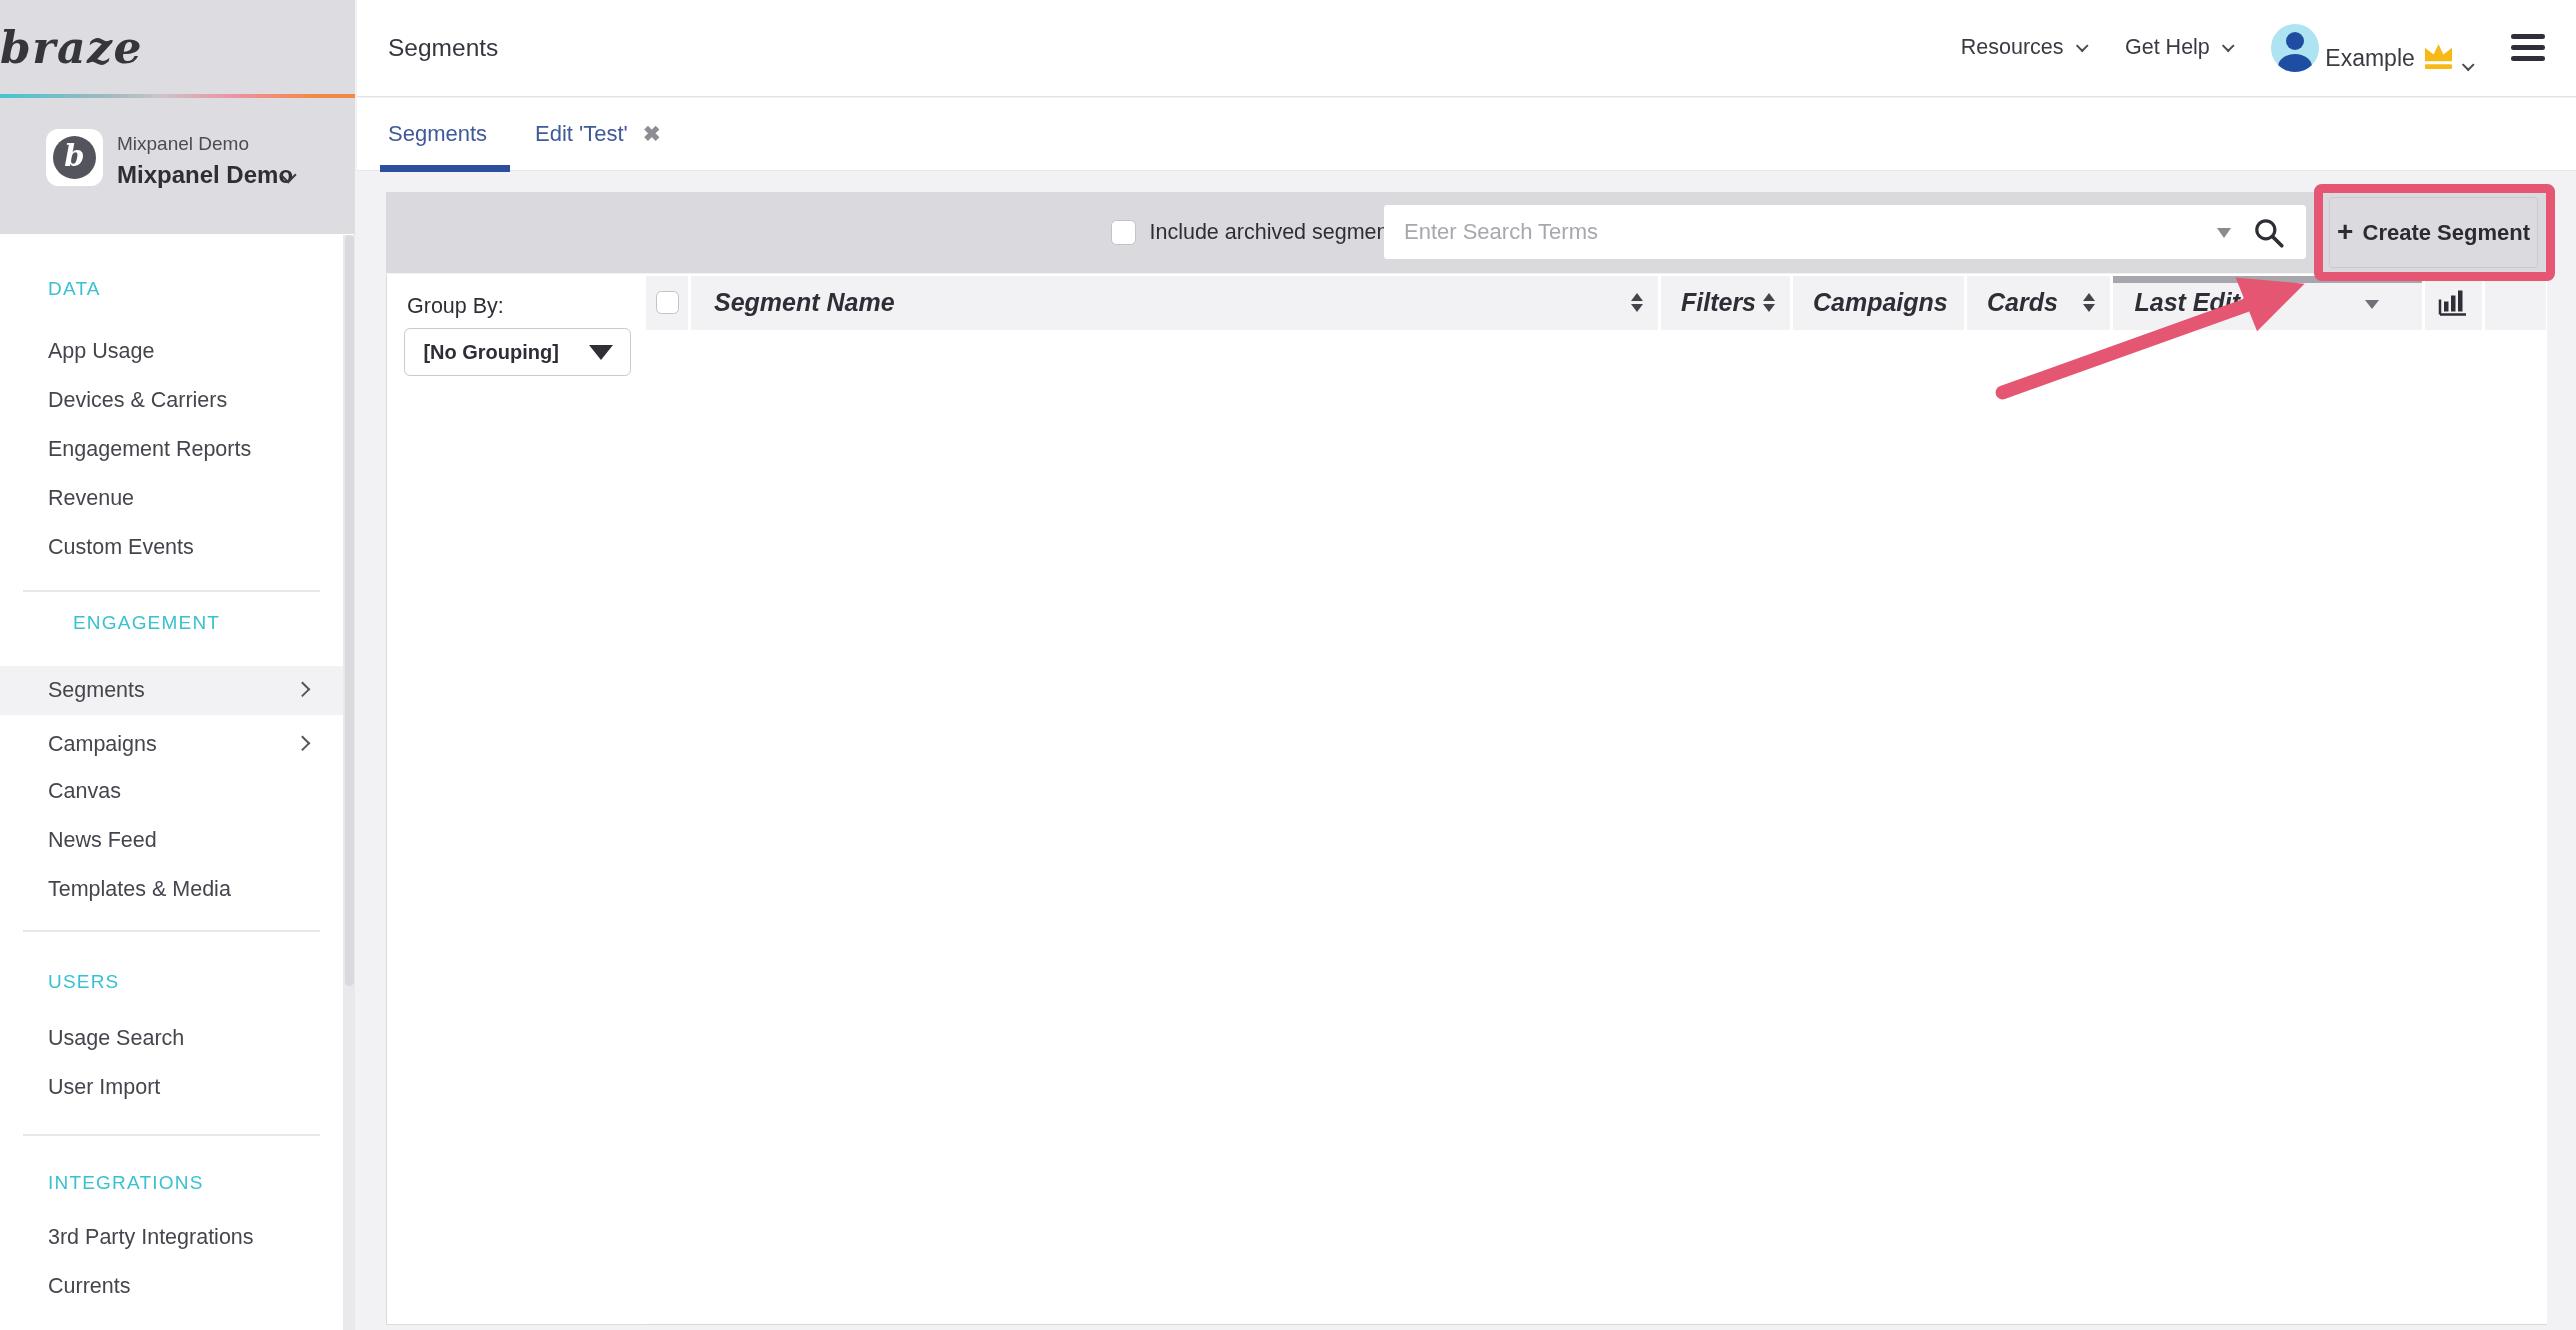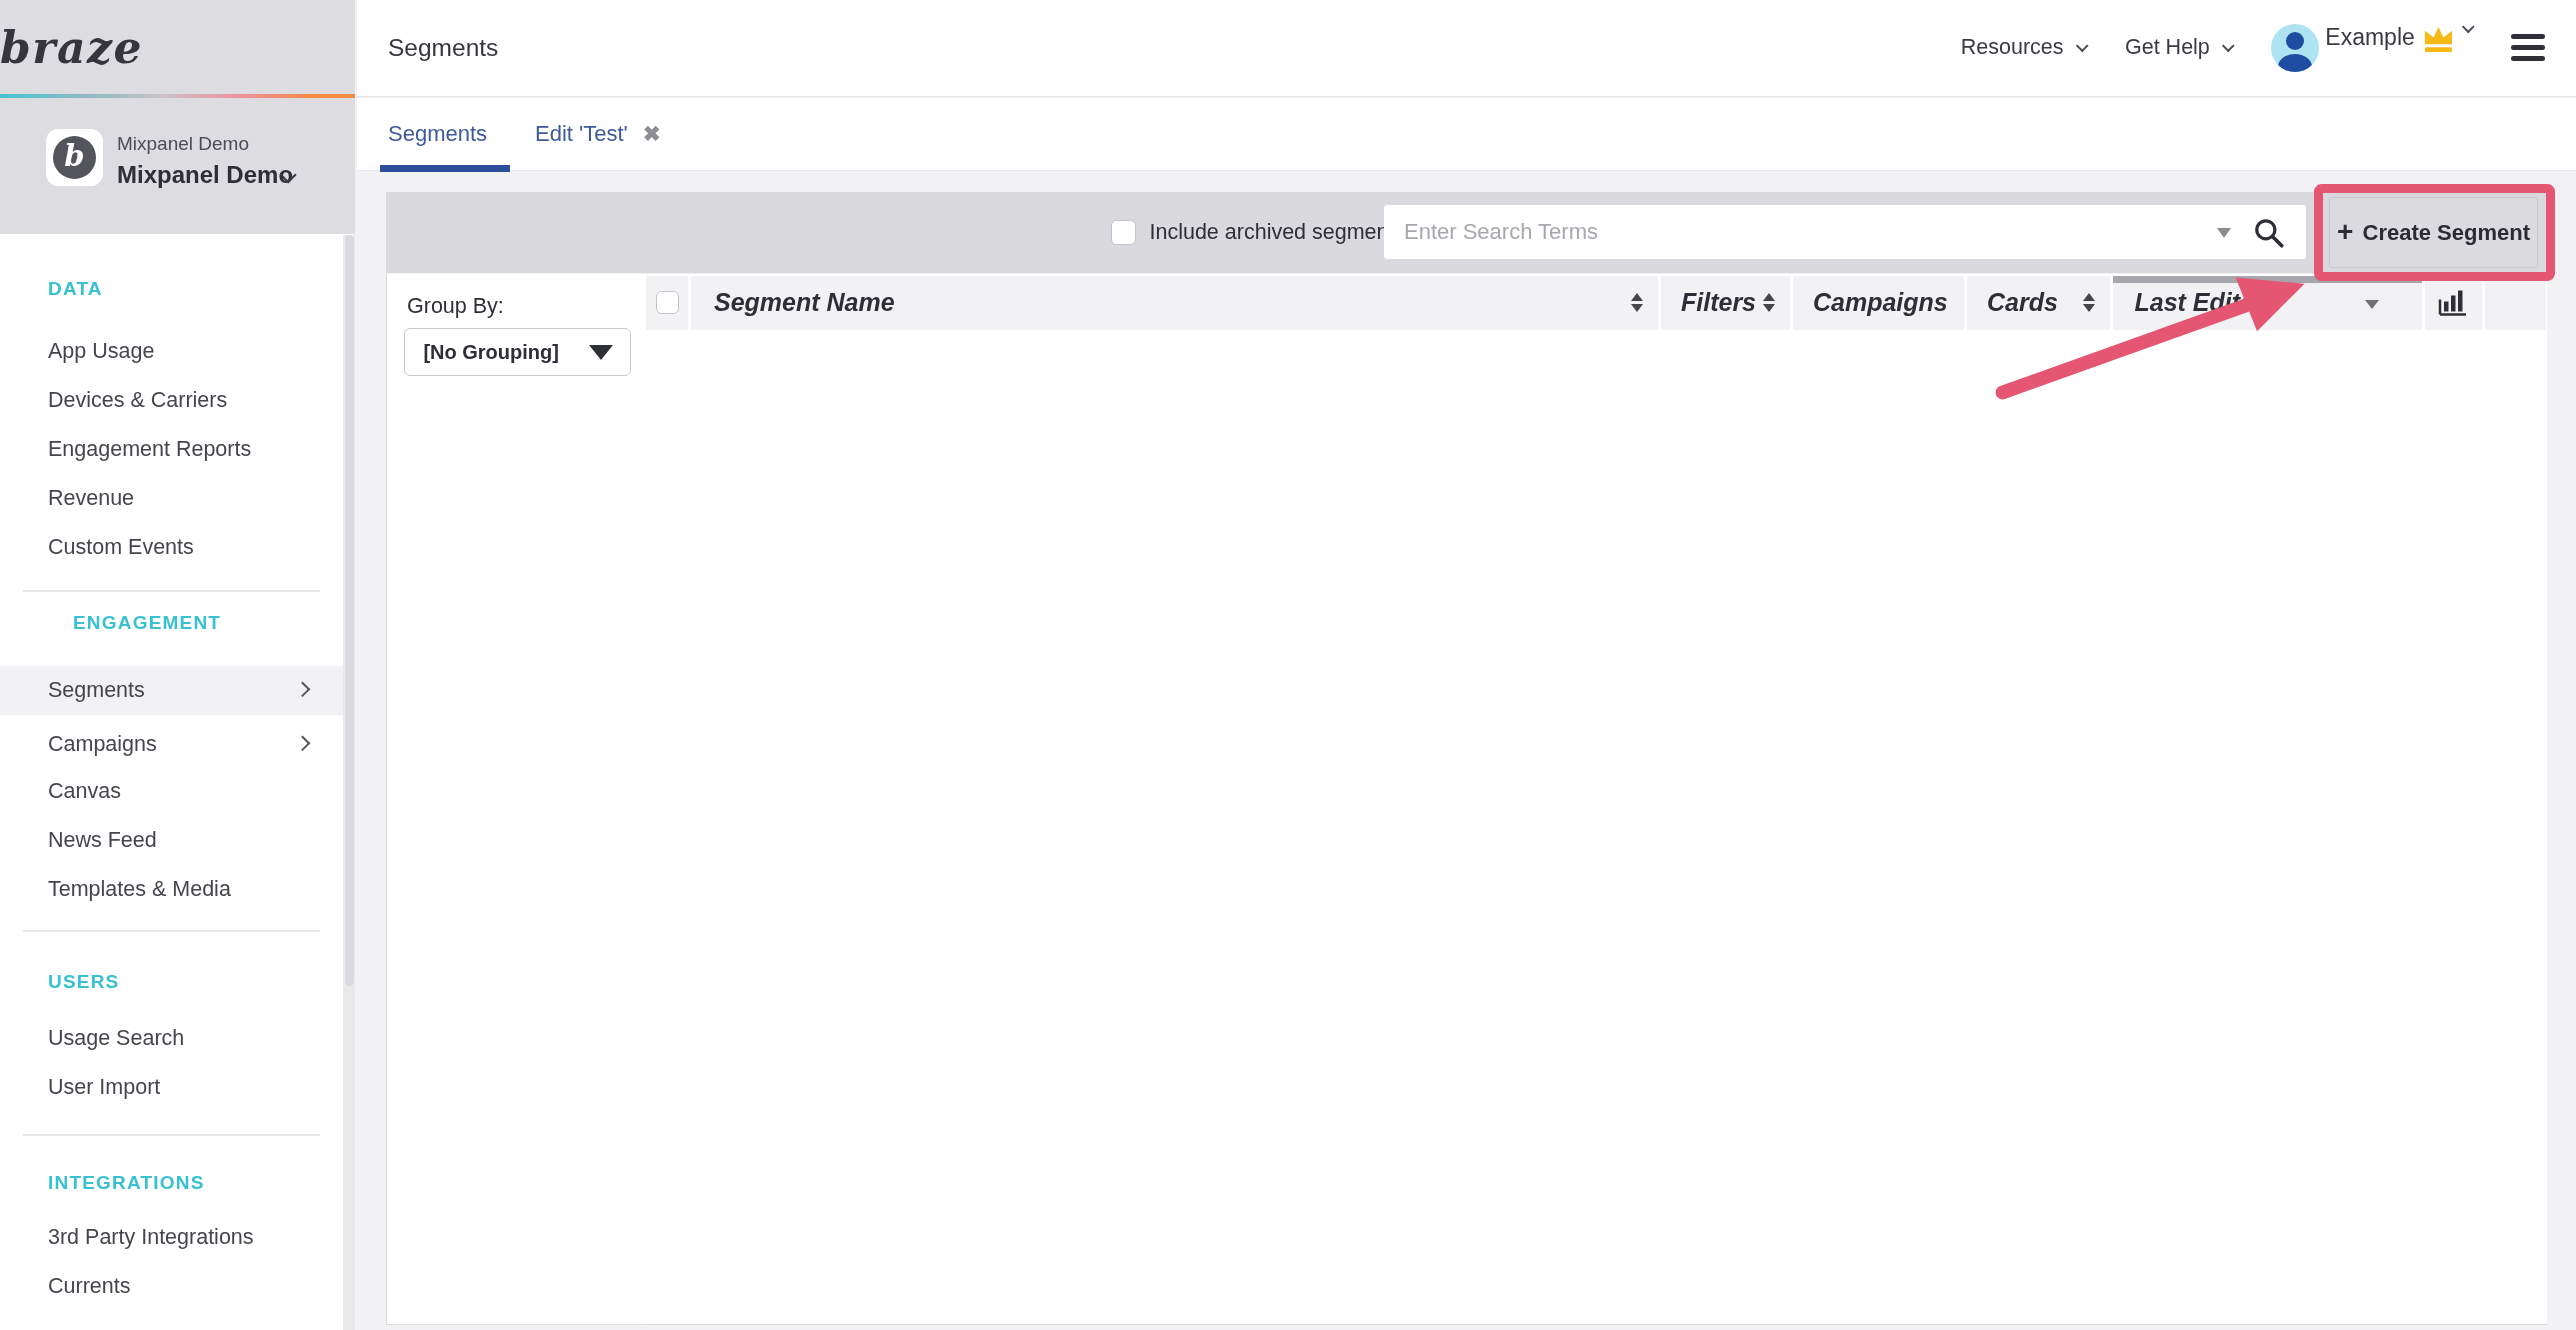--- a/index.html
+++ b/index.html
@@ -16,35 +16,35 @@
   .account { position:absolute; left:0; top:98px; width:355px; height:136px; background:#dcdce1; }
   .app-icon { position:absolute; left:46px; top:31px; width:57px; height:57px; background:#ffffff; border-radius:12.3px; display:flex; align-items:center; justify-content:center; }
   .app-icon-circle { width:43px; height:43px; border-radius:50%; background:#54545c; display:flex; align-items:center; justify-content:center; }
   .app-icon-b { font-family:"DejaVu Serif", serif; font-style:italic; font-weight:bold; font-size:29px; color:#ffffff; line-height:1; transform:translateY(-1.5px); }
   .account-company { position:absolute; left:117px; top:35px; font-size:19px; color:#4c4c54; }
   .account-app { position:absolute; left:117px; top:63px; font-size:24px; font-weight:bold; color:#2e2e36; }
   .chev { display:inline-block; width:12.3px; height:12.3px; border-right:2.3px solid #3a3a42; border-bottom:2.3px solid #3a3a42; transform:rotate(45deg); }
   .account-chev { position:absolute; left:282px; top:71px; }
 
   .nav { position:absolute; left:0; top:235px; width:355px; height:1096px; background:#ffffff; }
-  .nav-heading { position:absolute; left:48px; font-size:19px; font-weight:bold; letter-spacing:1.2px; color:#38c1d0; }
+  .nav-heading { position:absolute; left:48px; font-size:19px; font-weight:normal; letter-spacing:1.2px; color:#38c1d0; }
   .nav-item { position:absolute; left:0; width:343px; height:49px; line-height:49px; padding-left:48px; font-size:21.5px; color:#45454d; cursor:pointer; }
   .nav-item.selected { background:#f2f2f4; }
   .nav-chev-right { position:absolute; left:297px; top:18.4px; width:10.7px; height:10.7px; border-right:2.3px solid #55555c; border-bottom:2.3px solid #55555c; transform:rotate(-45deg); }
   .nav-divider { position:absolute; left:23px; width:297px; height:1.5px; background:#e7e7ea; }
   .scroll-track { position:absolute; left:343px; top:235px; width:12.3px; height:1096px; background:#e9e9ec; }
   .scroll-thumb { position:absolute; left:1.5px; top:0; width:9.2px; height:751px; background:#d9d9de; border-radius:4.6px; }
 
   
   .top-header { position:absolute; left:357px; top:0; width:2220px; height:97px; background:#ffffff; border-bottom:1.5px solid #e4e4e8; }
   .page-title { position:absolute; left:31px; top:34px; font-size:24.5px; color:#36363e; }
   .top-right { position:absolute; right:32px; top:0; height:95px; display:flex; align-items:center; gap:40px; }
   .nav-link { display:flex; align-items:center; gap:12.3px; font-size:21.5px; color:#3a3a42; cursor:pointer; }
   .chev-sm { display:inline-block; width:9.2px; height:9.2px; border-right:2.3px solid #4a4a52; border-bottom:2.3px solid #4a4a52; transform:rotate(45deg) translateY(-2.3px); }
-  .user-menu { display:flex; align-items:flex-start; gap:6px; cursor:pointer; }
+  .user-menu { display:flex; align-items:flex-end; gap:6px; cursor:pointer; }
   .avatar { width:48px; height:48px; border-radius:50%; background:#aee3f2; position:relative; overflow:hidden; }
   .avatar-head { position:absolute; left:14.6px; top:8.4px; width:18.4px; height:18.4px; border-radius:50%; background:#1e4da1; }
   .avatar-body { position:absolute; left:7px; top:30px; width:34px; height:26px; border-radius:50% 50% 0 0; background:#1e4da1; }
   .user-name { font-size:23px; color:#3a3a42; }
   .hamburger { display:flex; flex-direction:column; gap:5.4px; cursor:pointer; }
   .hamburger div { width:34px; height:5.4px; background:#2f2f37; border-radius:2.3px; }
 
   
   .tabs-row { position:absolute; left:357px; top:98px; width:2220px; height:73px; background:#ffffff; border-bottom:1.5px solid #e6e6e9; }
   .tab { position:absolute; top:0; height:71px; display:flex; align-items:center; font-size:22px; color:#3e5a9b; cursor:pointer; }

